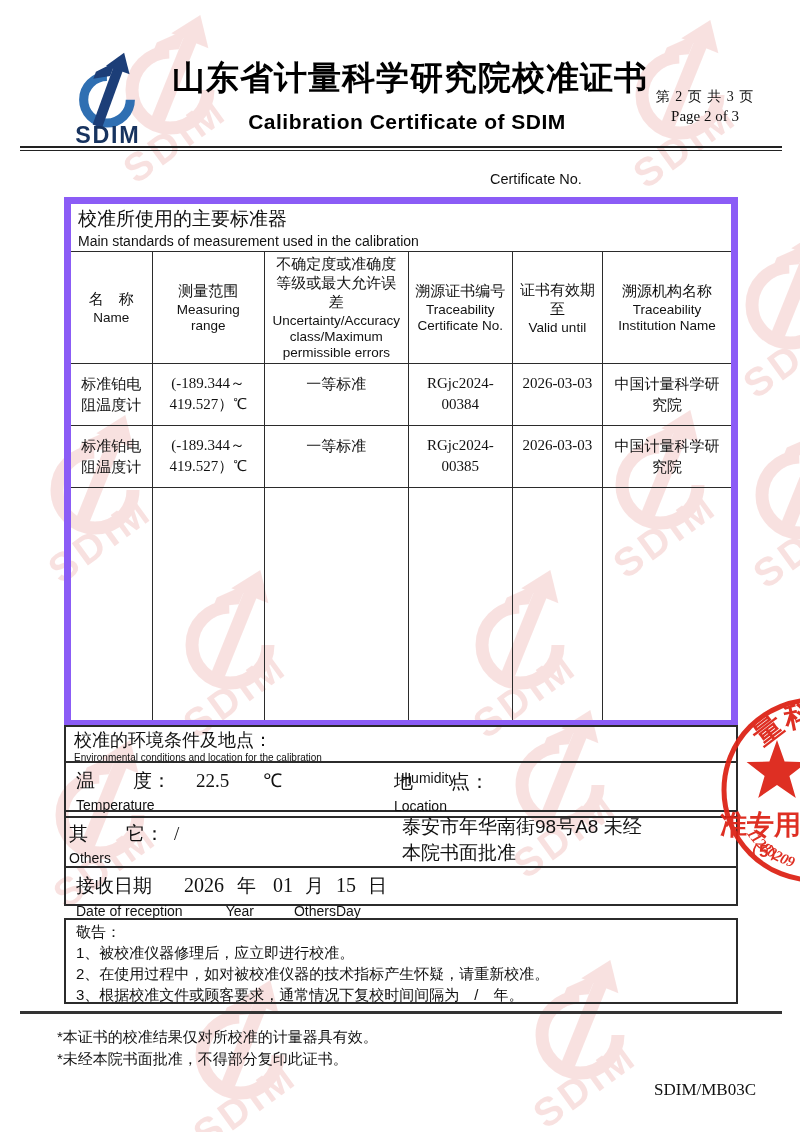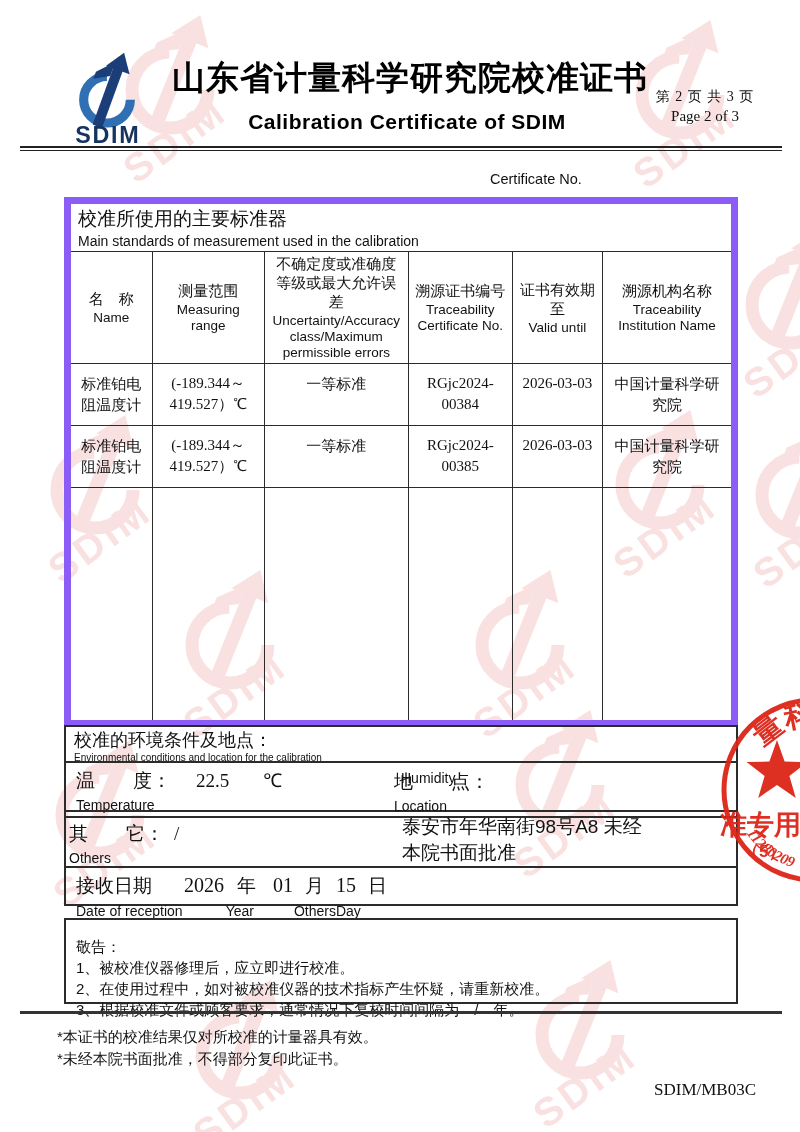--- a/index.html
+++ b/index.html
@@ -67,21 +67,21 @@
 
   .env-date { top:866px; height:40px; padding:5px 0 0 10px; }
   .dl1 { font-size:19px; white-space:nowrap; }
   .dl1 .num { font-family:"Liberation Serif", serif; font-size:20px; }
   .dl1 .y { margin-left:32px; } .dl1 .ycn { margin-left:13px; }
   .dl1 .m { margin-left:17px; } .dl1 .mcn { margin-left:12px; }
   .dl1 .d { margin-left:12px; } .dl1 .dcn { margin-left:12px; }
   .dl2 { font-size:14px; margin-top:4px; white-space:nowrap; }
   .dl2 .g1 { margin-left:43px; } .dl2 .g2 { margin-left:40px; } .dl2 .g3 { }
 
-  .notice { top:918px; height:86px; padding:18px 10px; }
+  .notice { top:918px; height:86px; padding:3px 10px; }
   .notice .nt { font-size:15px; }
   .notice .ni { font-size:15px; line-height:21px; }
 
   .rule-bottom { position:absolute; left:20px; top:1011px; width:762px; border-top:3px solid #333; z-index:1; }
 
   .footnotes { position:absolute; left:57px; top:1026px; z-index:1; font-size:15px; line-height:22px; }
   .doccode { position:absolute; left:630px; top:1080px; width:150px; text-align:center;
     font-family:"Liberation Serif", serif; font-size:17px; z-index:1; }
 
   .stamp { position:absolute; left:702px; top:682px; width:210px; height:215px; z-index:3; opacity:.95; }

